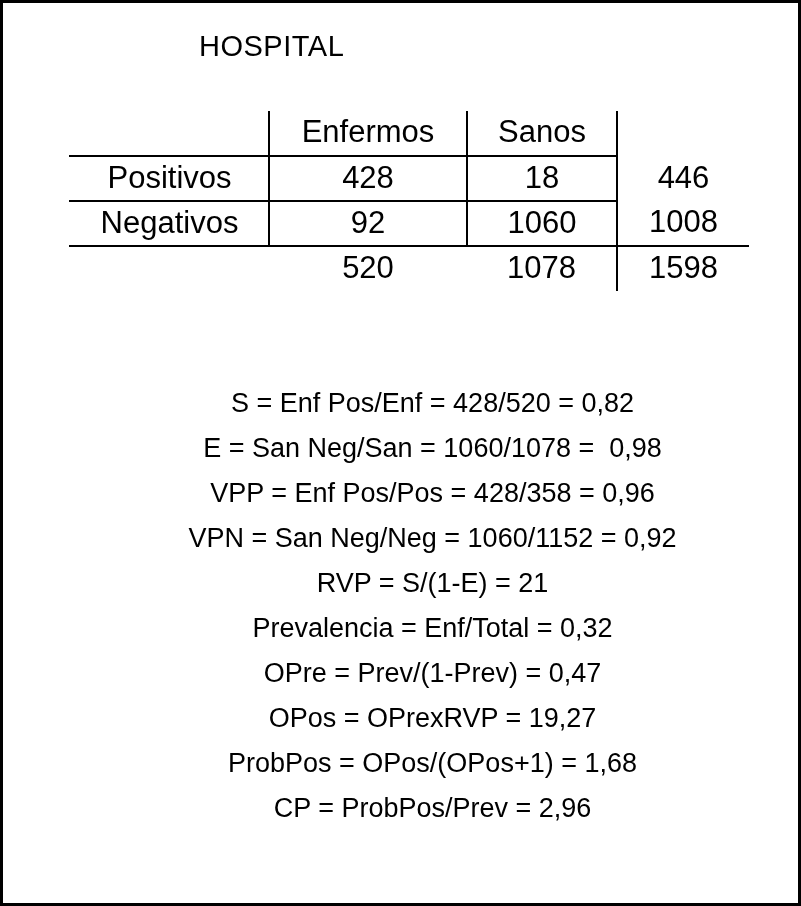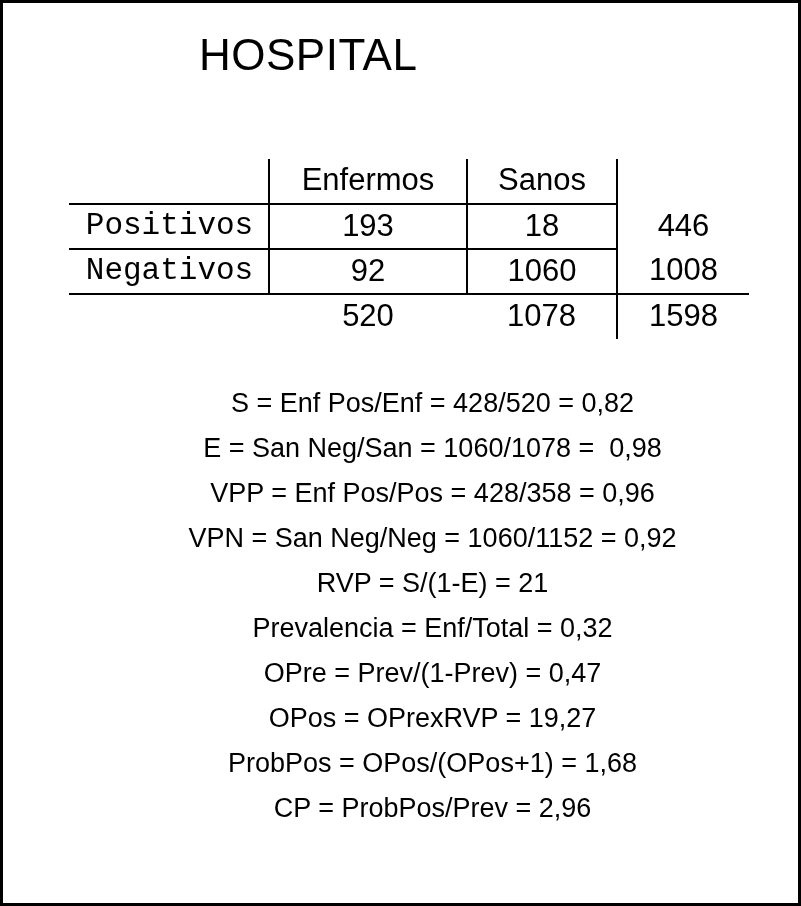--- a/index.html
+++ b/index.html
@@ -17,47 +17,46 @@
     height: 906px;
     box-sizing: border-box;
     background: #ffffff;
     border: 3px solid #000000;
     overflow: hidden;
   }
   .title {
     position: absolute;
     left: 196px;
     top: 27px;
-    font-size: 44px;
+    font-size: 29px;
     letter-spacing: 0.5px;
     white-space: nowrap;
   }
 
   
   .table-wrap {
     position: absolute;
     left: 66px;
     top: 108px;
     width: 680px;
-    margin-top: 48px;
   }
   table.ct {
     border-collapse: collapse;
     font-size: 31px;
     table-layout: fixed;
   }
   table.ct td, table.ct th {
     padding: 2px 10px 4px 10px;
     font-weight: normal;
     text-align: center;
     vertical-align: middle;
     height: 45px;
     box-sizing: border-box;
   }
-  .col-lbl   { width: 200px; text-align: left; padding-left: 12px !important; font-family: Liberation Mono, monospace; }
+  .col-lbl   { width: 200px; text-align: left; padding-left: 12px !important; }
   .col-enf   { width: 198px; }
   .col-san   { width: 150px; }
   .col-tot   { width: 132px; }
 
   
   .b-l { border-left: 2px solid #000; }
   .b-r { border-right: 2px solid #000; }
   .b-t { border-top: 2px solid #000; }
   .b-b { border-bottom: 2px solid #000; }
 
@@ -88,21 +87,21 @@
         <tr>
           <th class="col-lbl"></th>
           <th class="col-enf b-l b-r b-b">Enfermos</th>
           <th class="col-san b-r b-b">Sanos</th>
           <th class="col-tot"></th>
         </tr>
       </thead>
       <tbody>
         <tr>
           <td class="col-lbl b-t b-b">Positivos</td>
-          <td class="col-enf b-l b-r b-t b-b">193</td>
+          <td class="col-enf b-l b-r b-t b-b">428</td>
           <td class="col-san b-r b-t b-b">18</td>
           <td class="col-tot">446</td>
         </tr>
         <tr>
           <td class="col-lbl b-b">Negativos</td>
           <td class="col-enf b-l b-r b-b">92</td>
           <td class="col-san b-r b-b">1060</td>
           <td class="col-tot b-b">1008</td>
         </tr>
         <tr>

